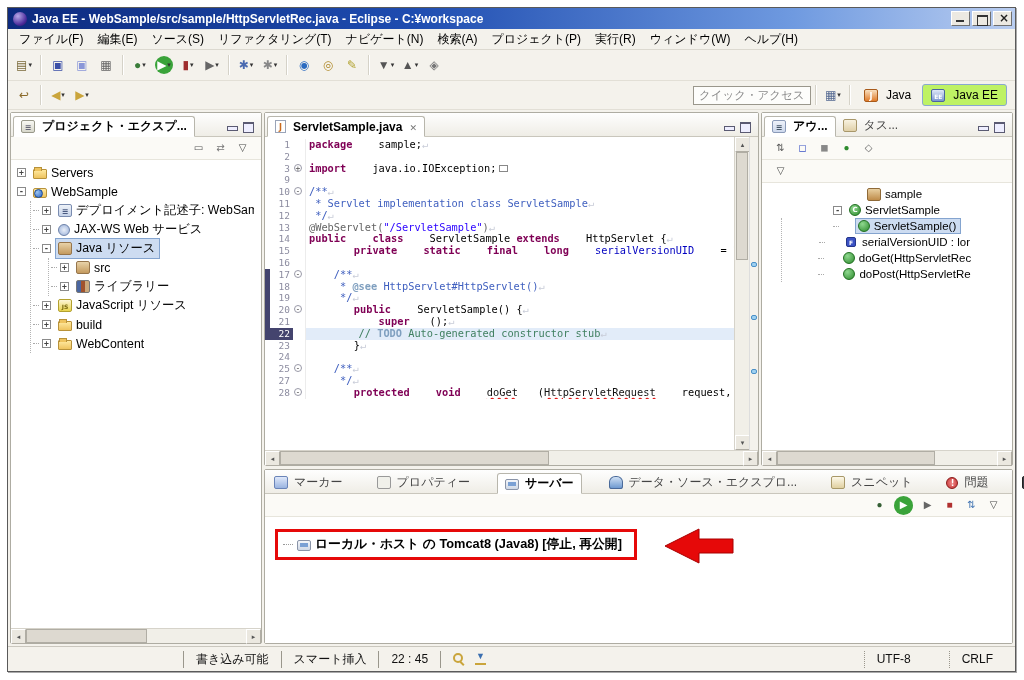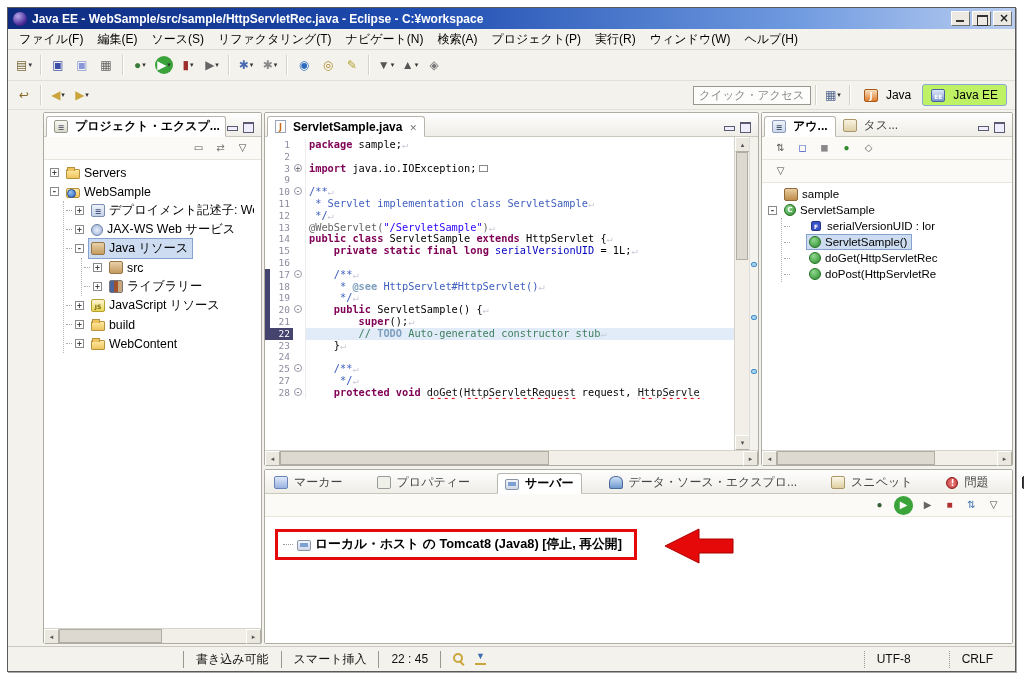--- a/index.html
+++ b/index.html
@@ -78,21 +78,21 @@
   .ic[data-ic="consolev"]{background:#3c3c44;border:1px solid #222;}
   .ic[data-ic="java"]{background:linear-gradient(#f8e0c0,#e07b2a);border:1px solid #a85a1a;}
   .ic[data-ic="java"]::after{content:"J";font-size:8px;}
   .ic[data-ic="javaee"]{background:linear-gradient(#e0e8f8,#7a96d0);border:1px solid #4a66a0;}
   .ic[data-ic="javaee"]::after{content:"EE";font-size:6px;}
   
   .body{flex:1;display:flex;min-height:0;}
   .left{width:252px;flex:none;display:flex;flex-direction:column;margin:2px 1px 2px 2px;}
   .rcol{flex:1;display:flex;flex-direction:column;min-width:0;}
   .toprow{height:358px;flex:none;display:flex;min-height:0;}
-  .stack{border:1px solid #aeaca2;background:#fff;border-radius:2px;display:flex;flex-direction:column;min-width:0;min-height:0;margin-left:33px;}
+  .stack{border:1px solid #aeaca2;background:#fff;border-radius:2px;display:flex;flex-direction:column;min-width:0;min-height:0;}
   .estack{flex:1;margin:2px 1px;}
   .ostack{width:252px;flex:none;margin:2px 2px 2px 1px;}
   .bstack{flex:1;margin:1px 2px 2px 1px;}
   .lstack{flex:1;}
   .phead{height:24px;flex:none;display:flex;align-items:flex-end;background:linear-gradient(#fefefe,#efede6);
     border-bottom:1px solid #c9c6bc;padding:0 2px;}
   .ptab{height:21px;display:flex;align-items:center;padding:0 7px;font-size:12px;gap:3px;
     border-radius:3px 3px 0 0;white-space:nowrap;overflow:hidden;color:#444;}
   .ptab.active{background:#fff;border:1px solid #b8b6ac;border-bottom:1px solid #fff;margin-bottom:-1px;color:#000;font-weight:bold;}
   .tclose::after{content:"✕";font-size:9px;color:#777;margin-left:4px;}
@@ -101,21 +101,21 @@
   .pmin::after{content:"";position:absolute;left:1px;bottom:1px;width:9px;height:3px;border:1px solid #5a5a72;background:#eef;}
   .pmax::after{content:"";position:absolute;left:1px;top:1px;width:9px;height:8px;border:1px solid #5a5a72;border-top-width:2px;background:#eef;}
   .ptools{height:23px;flex:none;display:flex;align-items:center;justify-content:flex-end;gap:1px;
     padding:0 8px;background:#fbfaf6;border-bottom:1px solid #e7e5dc;}
   .ptools.lft{justify-content:flex-start;}
   .ptools .ti{width:19px;height:19px;}
   .ptools .g{font-size:10px;}
   
   .treearea{flex:1;overflow:hidden;padding:3px 0 0 2px;font-size:12.3px;}
   .trow{display:flex;align-items:center;height:19px;padding:0 2px;white-space:nowrap;}
-  .ol-t .trow{height:16px;font-size:11.5px;}
+  .ol-t .trow{height:16px;font-size:11.5px;justify-content:center;}
   .tw{width:9px;height:9px;border:1px solid #8a8a8a;background:#fff;color:#444;flex:none;
     font:700 8px/7px "DejaVu Sans Mono",monospace;text-align:center;margin:0 4px 0 2px;}
   .tw.sp{visibility:hidden;}
   .stub{width:6px;height:0;border-top:1px dotted #aaa;margin-right:1px;flex:none;}
   .kids{margin-left:17px;border-left:1px dotted #b4b4b4;}
   .cnt{display:flex;align-items:center;padding:1px 4px 1px 2px;border:1px solid transparent;min-width:0;}
   .trow.sel .cnt{background:#cddcf1;border-color:#84a4cf;}
   .tlabel{overflow:hidden;text-overflow:clip;}
   
   .erow{flex:1;display:flex;min-height:0;position:relative;background:#fff;}
@@ -125,21 +125,21 @@
   .chg{width:5px;flex:none;}
   .chg.on{background:#44446e;}
   .num{flex:1;text-align:right;padding-right:3px;color:#8c8ca0;font-size:9.5px;}
   .num.hl{background:#44446e;color:#fff;}
   .fold{width:12px;flex:none;position:relative;}
   .fc{position:absolute;left:1px;top:1px;width:8px;height:8px;border:1px solid #9a9aa8;border-radius:50%;
     background:#fff;color:#555;font-size:8px;line-height:7px;text-align:center;}
   .ct{flex:1;white-space:pre;overflow:hidden;padding-left:3px;color:#000;}
   .cl.cur .ct{background:#e2ecf9;}
   .sg-k{color:#7f0055;font-weight:bold;}
-  .sg-p{color:#000;}
+  .sg-p{color:#000;margin-left:20px;}
   .sg-j{color:#3f5fbf;}
   .sg-jt{color:#7f9fbf;font-weight:bold;}
   .sg-c{color:#3f7f5f;}
   .sg-t{color:#7f9fbf;font-weight:bold;}
   .sg-s{color:#2a00ff;}
   .sg-f{color:#0000c0;}
   .sg-a{color:#646464;}
   .sg-e{color:#111;text-decoration:underline wavy #e00000;text-underline-offset:1px;}
   .sg-w{color:#c8ccd8;}
   .sg-fb{display:inline-block;width:9px;height:7px;border:1px solid #888;background:#fff;margin-left:3px;}
@@ -702,34 +702,34 @@
                 </span>
               </div>
               <div class="trow">
                 <span class="tw">-</span>
                 <span class="cnt">
                   <span class="ic" data-ic="class"></span>
                   <span class="tlabel">ServletSample</span>
                 </span>
               </div>
               <div class="kids">
+                <div class="trow sel">
+                  <span class="stub"></span>
+                  <span class="tw sp"></span>
+                  <span class="cnt">
+                    <span class="ic" data-ic="ctor"></span>
+                    <span class="tlabel">ServletSample()</span>
+                  </span>
+                </div>
                 <div class="trow">
                   <span class="stub"></span>
                   <span class="tw sp"></span>
                   <span class="cnt">
                     <span class="ic" data-ic="field"></span>
                     <span class="tlabel">serialVersionUID : lor</span>
-                  </span>
-                </div>
-                <div class="trow sel">
-                  <span class="stub"></span>
-                  <span class="tw sp"></span>
-                  <span class="cnt">
-                    <span class="ic" data-ic="ctor"></span>
-                    <span class="tlabel">ServletSample()</span>
                   </span>
                 </div>
                 <div class="trow">
                   <span class="stub"></span>
                   <span class="tw sp"></span>
                   <span class="cnt">
                     <span class="ic" data-ic="method"></span>
                     <span class="tlabel">doGet(HttpServletRec</span>
                   </span>
                 </div>

